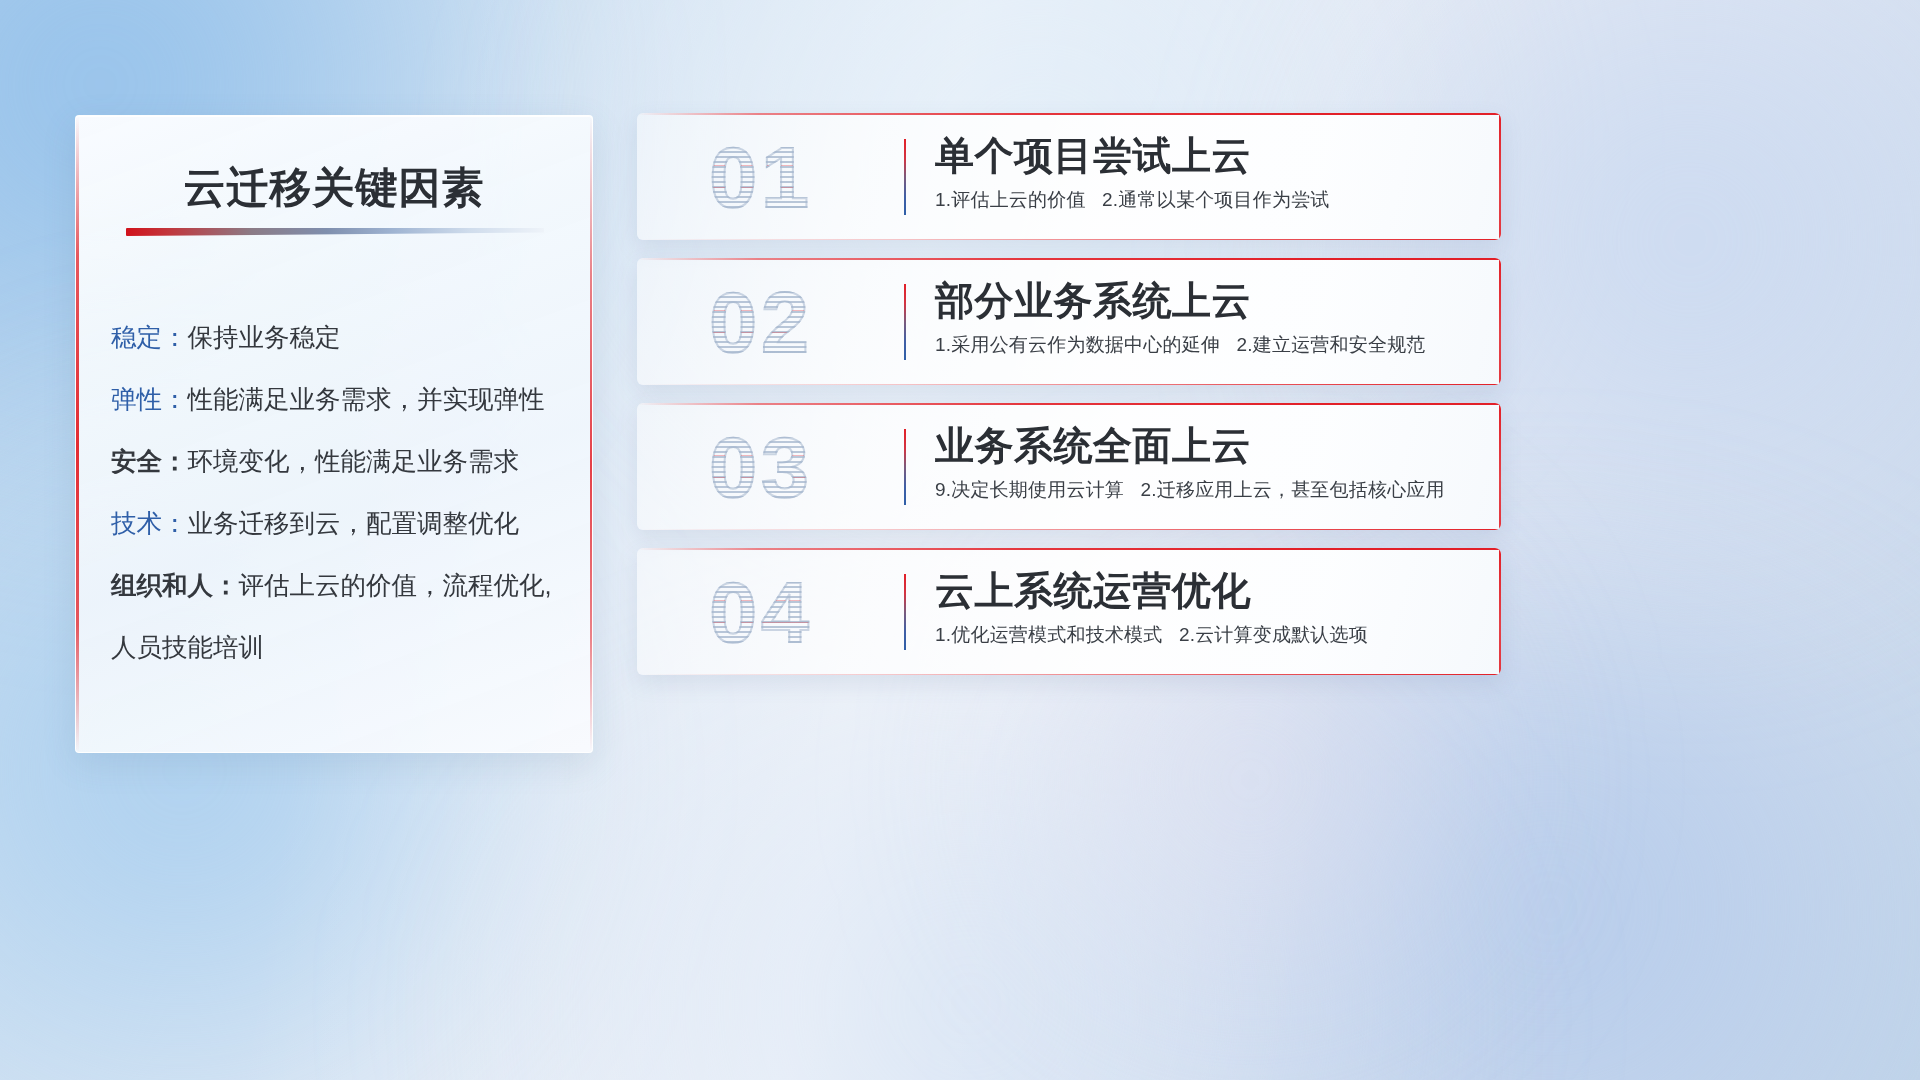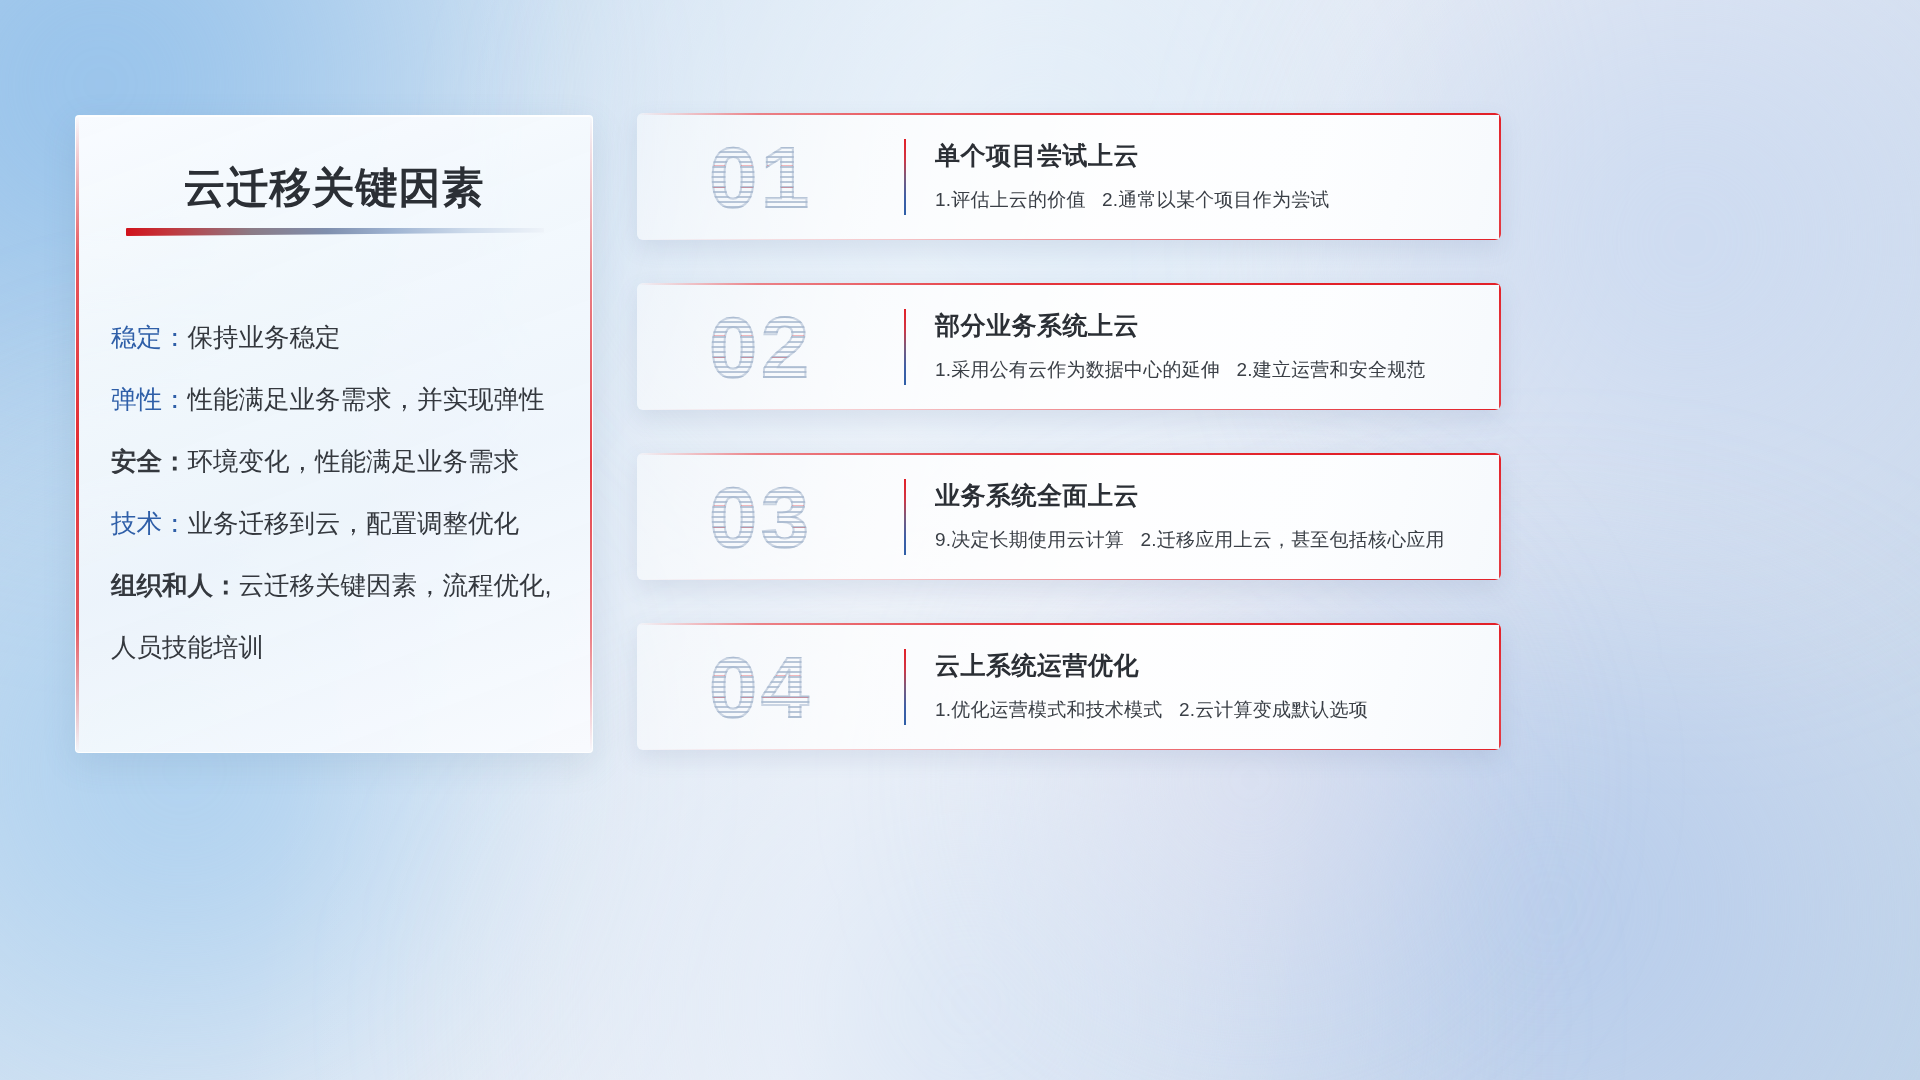--- a/index.html
+++ b/index.html
@@ -80,21 +80,21 @@
   .factor-row {
     font-size:25.5px; line-height:62px; color:#34383e; white-space:nowrap;
   }
   .factor-key { color:#2f5fa8;margin-top:17px; }
   .factor-key.plain { color:#34383e;font-weight:bold; }
   .factor-row.cont { line-height:62px; }
 
   
   #cards { position:absolute; left:637px; top:113px; width:864px; }
   .card {
-    position:relative; height:127px; margin-bottom:43px;
+    position:relative; height:127px; margin-bottom:18px;
     border-radius:6px;
     background:linear-gradient(104deg,
        rgba(255,255,255,.50) 0%,
        rgba(255,255,255,.78) 26%,
        rgba(255,255,255,.96) 55%,
        rgba(253,254,255,.99) 78%,
        rgba(247,250,253,.97) 100%);
     box-shadow:0 8px 22px rgba(82,112,152,.13);
     overflow:hidden;
   }
@@ -137,21 +137,21 @@
     -webkit-background-clip:text; background-clip:text;
     pointer-events:none;
   }
 
   .card-divider {
     position:absolute; left:267px; top:26px; width:2px; height:76px;
     background:linear-gradient(180deg, #e22028 0%, #d33442 26%, #7a5a7c 50%, #3f5fa6 76%, #2f5fa8 100%);
   }
   .card-body { position:absolute; left:298px; right:22px; top:22px; }
   .card-title {
-    font-size:25px; font-weight:bold; color:#2b2f35; letter-spacing:.5px;
+    font-size:39px; font-weight:bold; color:#2b2f35; letter-spacing:.5px;
     line-height:42px;
     font-family:Liberation Serif, serif;
   }
   .card-desc {
     margin-top:10px;
     font-size:19px; color:#3a3f46; letter-spacing:.2px; white-space:pre;
   }
 </style>
 </head>
 <body>
@@ -169,21 +169,21 @@
 </div>
 
 <div id="left-panel">
   <div class="panel-title">云迁移关键因素</div>
   <div class="title-rule"></div>
   <div class="factors" id="factors">
       <div class="factor-row"><span class="factor-key">稳定：</span><span class="factor-value">保持业务稳定</span></div>
       <div class="factor-row"><span class="factor-key">弹性：</span><span class="factor-value">性能满足业务需求，并实现弹性</span></div>
       <div class="factor-row"><span class="factor-key plain">安全：</span><span class="factor-value">环境变化，性能满足业务需求</span></div>
       <div class="factor-row"><span class="factor-key">技术：</span><span class="factor-value">业务迁移到云，配置调整优化</span></div>
-      <div class="factor-row"><span class="factor-key plain">组织和人：</span><span class="factor-value">云迁移关键因素，流程优化,</span></div>
+      <div class="factor-row"><span class="factor-key plain">组织和人：</span><span class="factor-value">评估上云的价值，流程优化,</span></div>
       <div class="factor-row cont"><span class="factor-value">人员技能培训</span></div>
     </div>
 </div>
 
 <div id="cards">
     <div class="card">
       <div class="card-edge-r"></div>
       <div class="card-num">01</div>
       <div class="card-num-accent">01</div>
       <div class="card-divider"></div>

